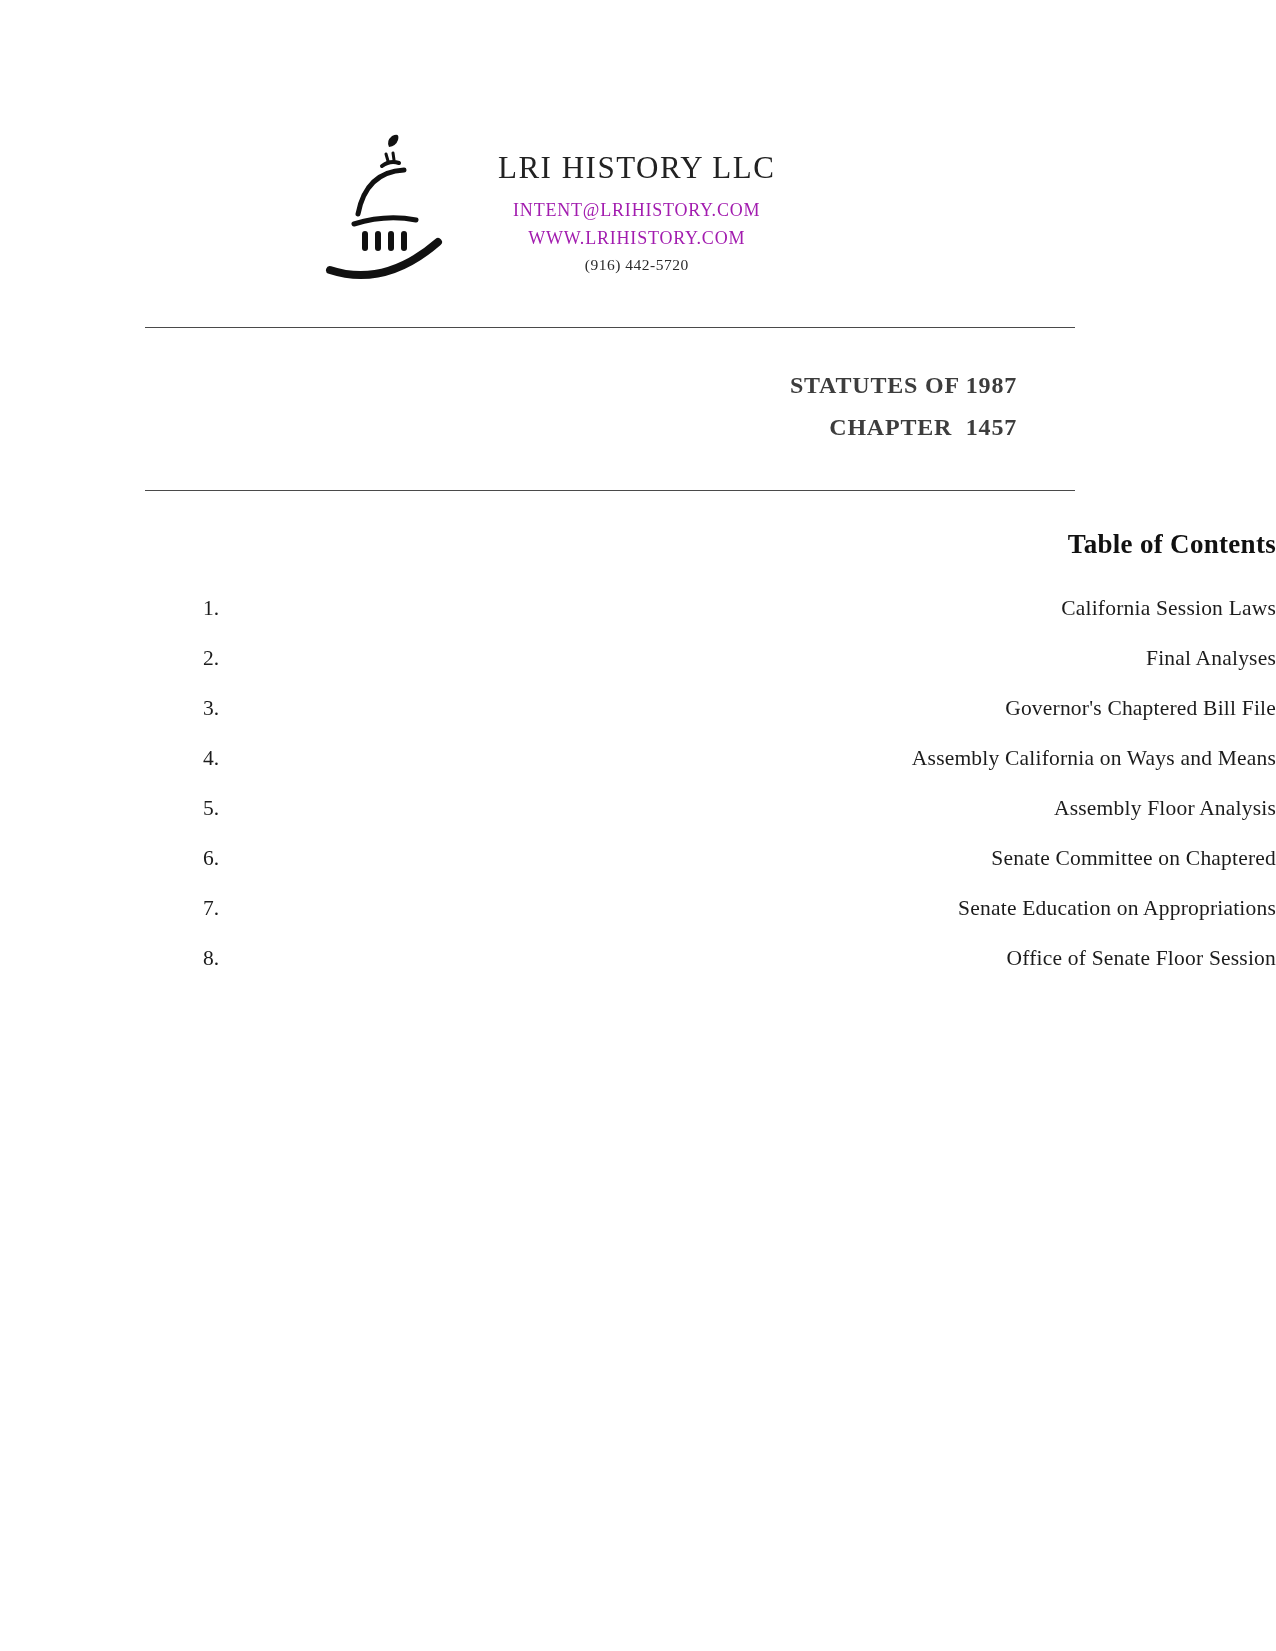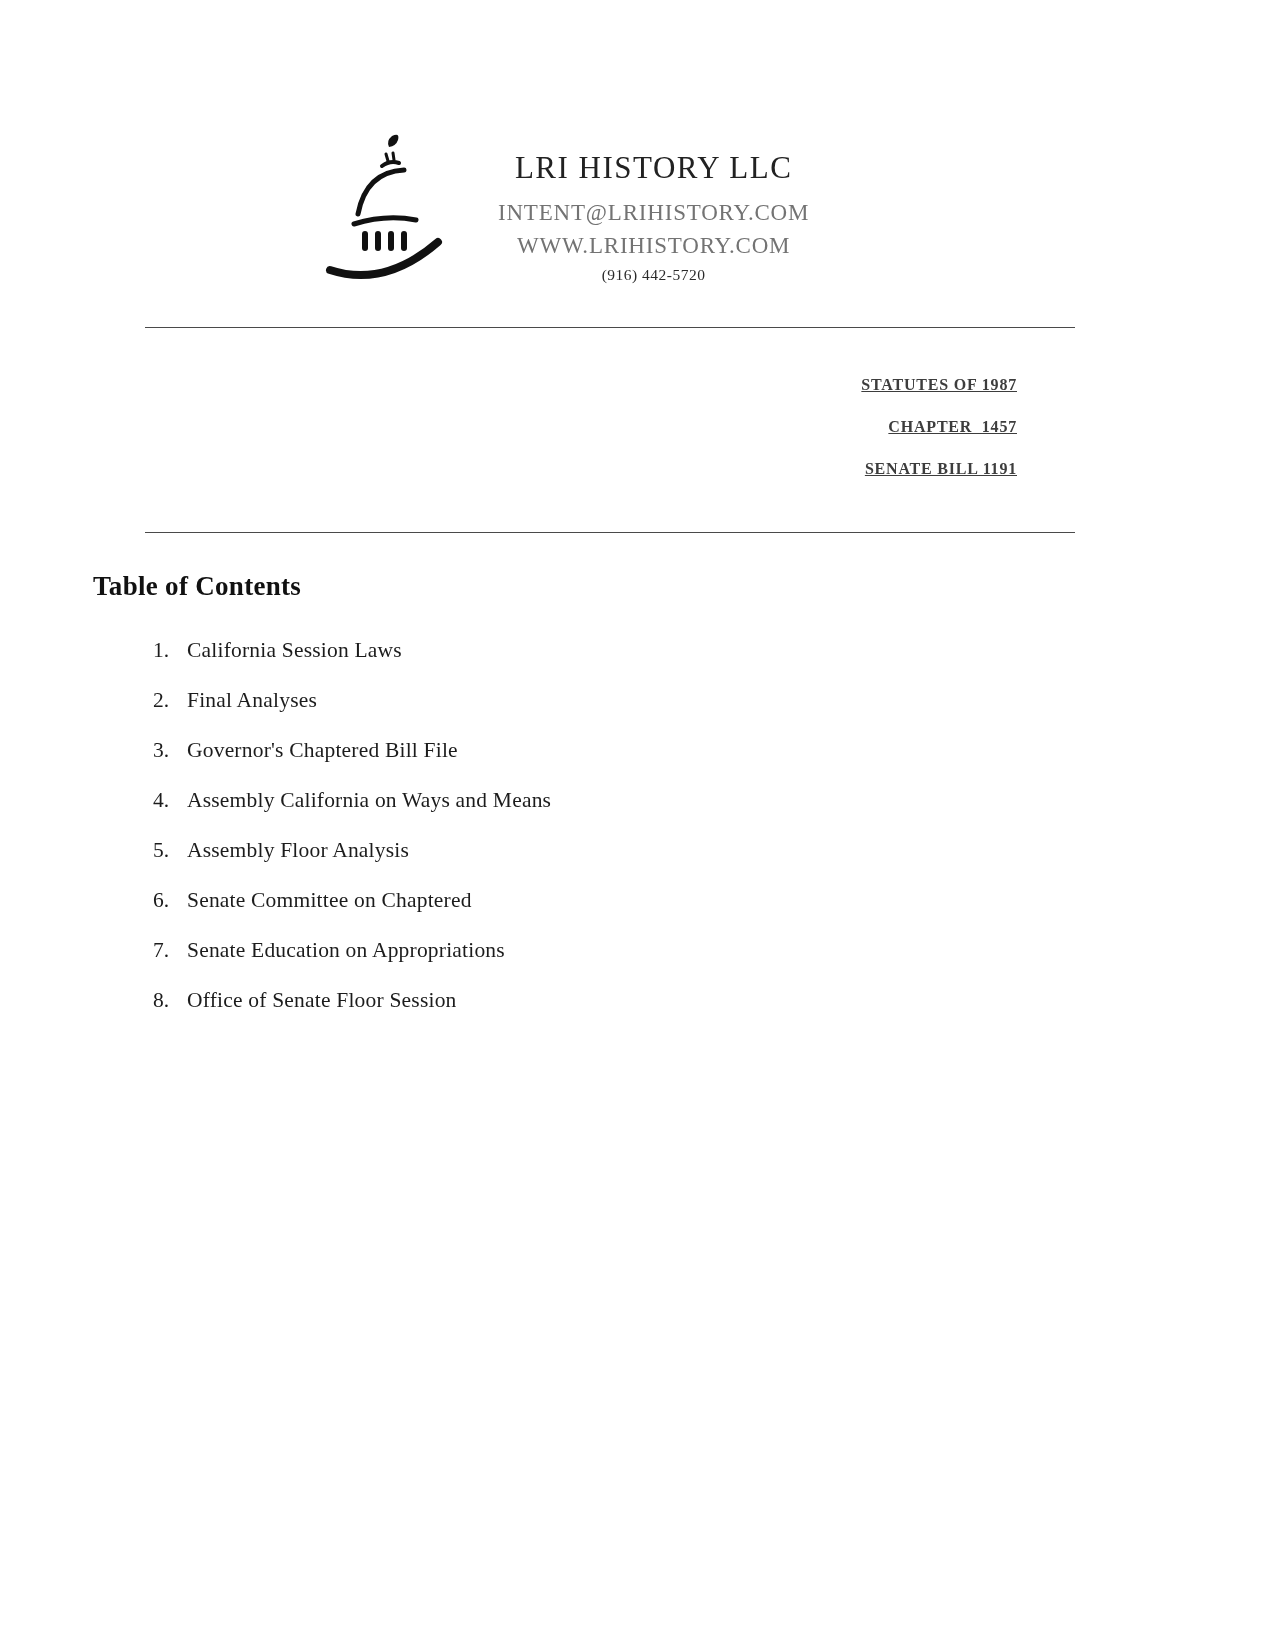--- a/index.html
+++ b/index.html
@@ -47,23 +47,23 @@
 
   .company-name {
     font-size: 31px;
     letter-spacing: 1.5px;
     color: #222222;
     margin-bottom: 14px;
   }
 
   .company-email,
   .company-site {
-    font-size: 23px;
+    font-size: 18px;
     letter-spacing: 0.8px;
-    color: #737373;
+    color: #a21caf;
     margin-bottom: 7px;
   }
 
   .company-phone {
     font-size: 15.5px;
     letter-spacing: 0.5px;
     color: #2a2a2a;
   }
 
   
@@ -82,32 +82,32 @@
   .title-block {
     margin-top: 36px;
     margin-left: 120px;
     width: 930px;
     text-align: right;
     padding-right: 58px;
     color: #3d3d3d;
   }
 
   .title-line {
-    font-size: 16px;
+    font-size: 24px;
     font-weight: bold;
     letter-spacing: 0.8px;
     line-height: 42px;
     white-space: pre;
-    text-decoration: underline;
   }
 
   
   .toc {
-    margin-left: 68px;
+    margin-left: 118px;
     margin-top: 38px;
+    text-align: right;
   }
 
   .toc-heading {
     font-size: 27px;
     font-weight: bold;
     color: #111111;
     letter-spacing: 0.3px;
   }
 
   .toc-list {
@@ -162,21 +162,20 @@
       <div class="company-phone">(916) 442-5720</div>
     </div>
 
   </div>
 
   <hr class="rule rule-1">
 
   <div class="title-block">
     <div class="title-line">STATUTES OF 1987</div>
     <div class="title-line">CHAPTER  1457</div>
-    <div class="title-line">SENATE BILL 1191</div>
   </div>
 
   <hr class="rule rule-2">
 
   <div class="toc">
     <div class="toc-heading">Table of Contents</div>
 
     <ol class="toc-list">
       <li>California Session Laws</li>
       <li>Final Analyses</li>

